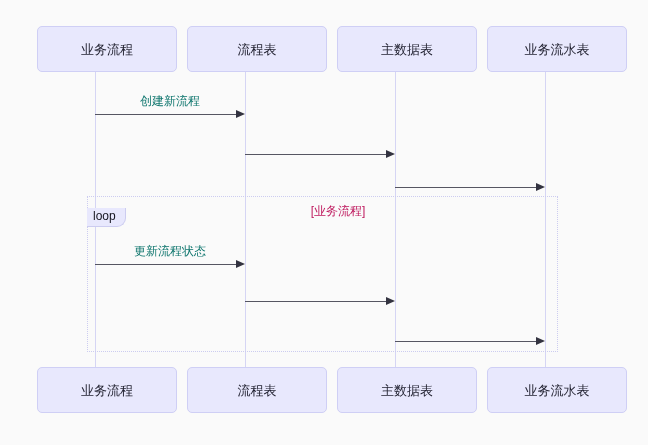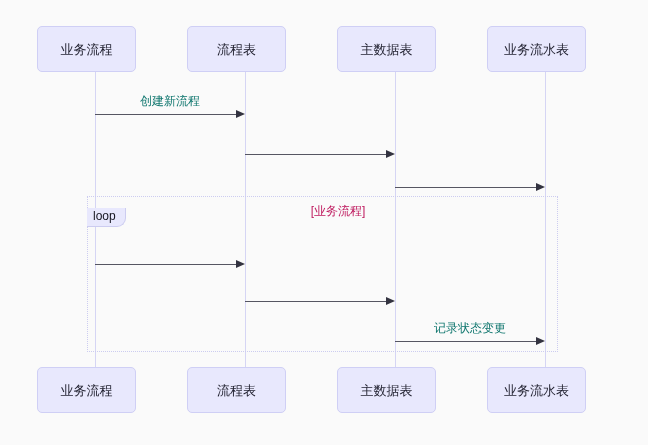--- a/index.html
+++ b/index.html
@@ -15,21 +15,21 @@
   }
   #diagram {
     position: relative;
     width: 648px;
     height: 445px;
   }
 
   
   .participant {
     position: absolute;
-    width: 99px;
+    width: 140px;
     height: 46px;
     box-sizing: border-box;
     background: #e8e8fd;
     border: 1px solid #cfcff5;
     border-radius: 5px;
     display: flex;
     align-items: center;
     justify-content: center;
   }
   .participant .plabel {
@@ -127,27 +127,27 @@
   <div class="msg-label" style="left:170px; top:93px;">创建新流程</div>
   <div class="msg-line" style="left:95px; top:114px; width:141px;"></div>
   <div class="msg-head" style="left:236px; top:110px;"></div>
 
   <div class="msg-line" style="left:245px; top:154px; width:141px;"></div>
   <div class="msg-head" style="left:386px; top:150px;"></div>
 
   <div class="msg-line" style="left:395px; top:187px; width:141px;"></div>
   <div class="msg-head" style="left:536px; top:183px;"></div>
 
+  <div class="msg-label" style="left:170px; top:243px;">更新流程状态</div>
   <div class="msg-line" style="left:95px; top:264px; width:141px;"></div>
   <div class="msg-head" style="left:236px; top:260px;"></div>
 
   <div class="msg-line" style="left:245px; top:301px; width:141px;"></div>
   <div class="msg-head" style="left:386px; top:297px;"></div>
 
-  <div class="msg-label" style="left:470px; top:320px;">记录状态变更</div>
   <div class="msg-line" style="left:395px; top:341px; width:141px;"></div>
   <div class="msg-head" style="left:536px; top:337px;"></div>
 
   <div class="participant" style="left:37px; top:367px;">
     <span class="plabel">业务流程</span>
   </div>
   <div class="participant" style="left:187px; top:367px;">
     <span class="plabel">流程表</span>
   </div>
   <div class="participant" style="left:337px; top:367px;">

